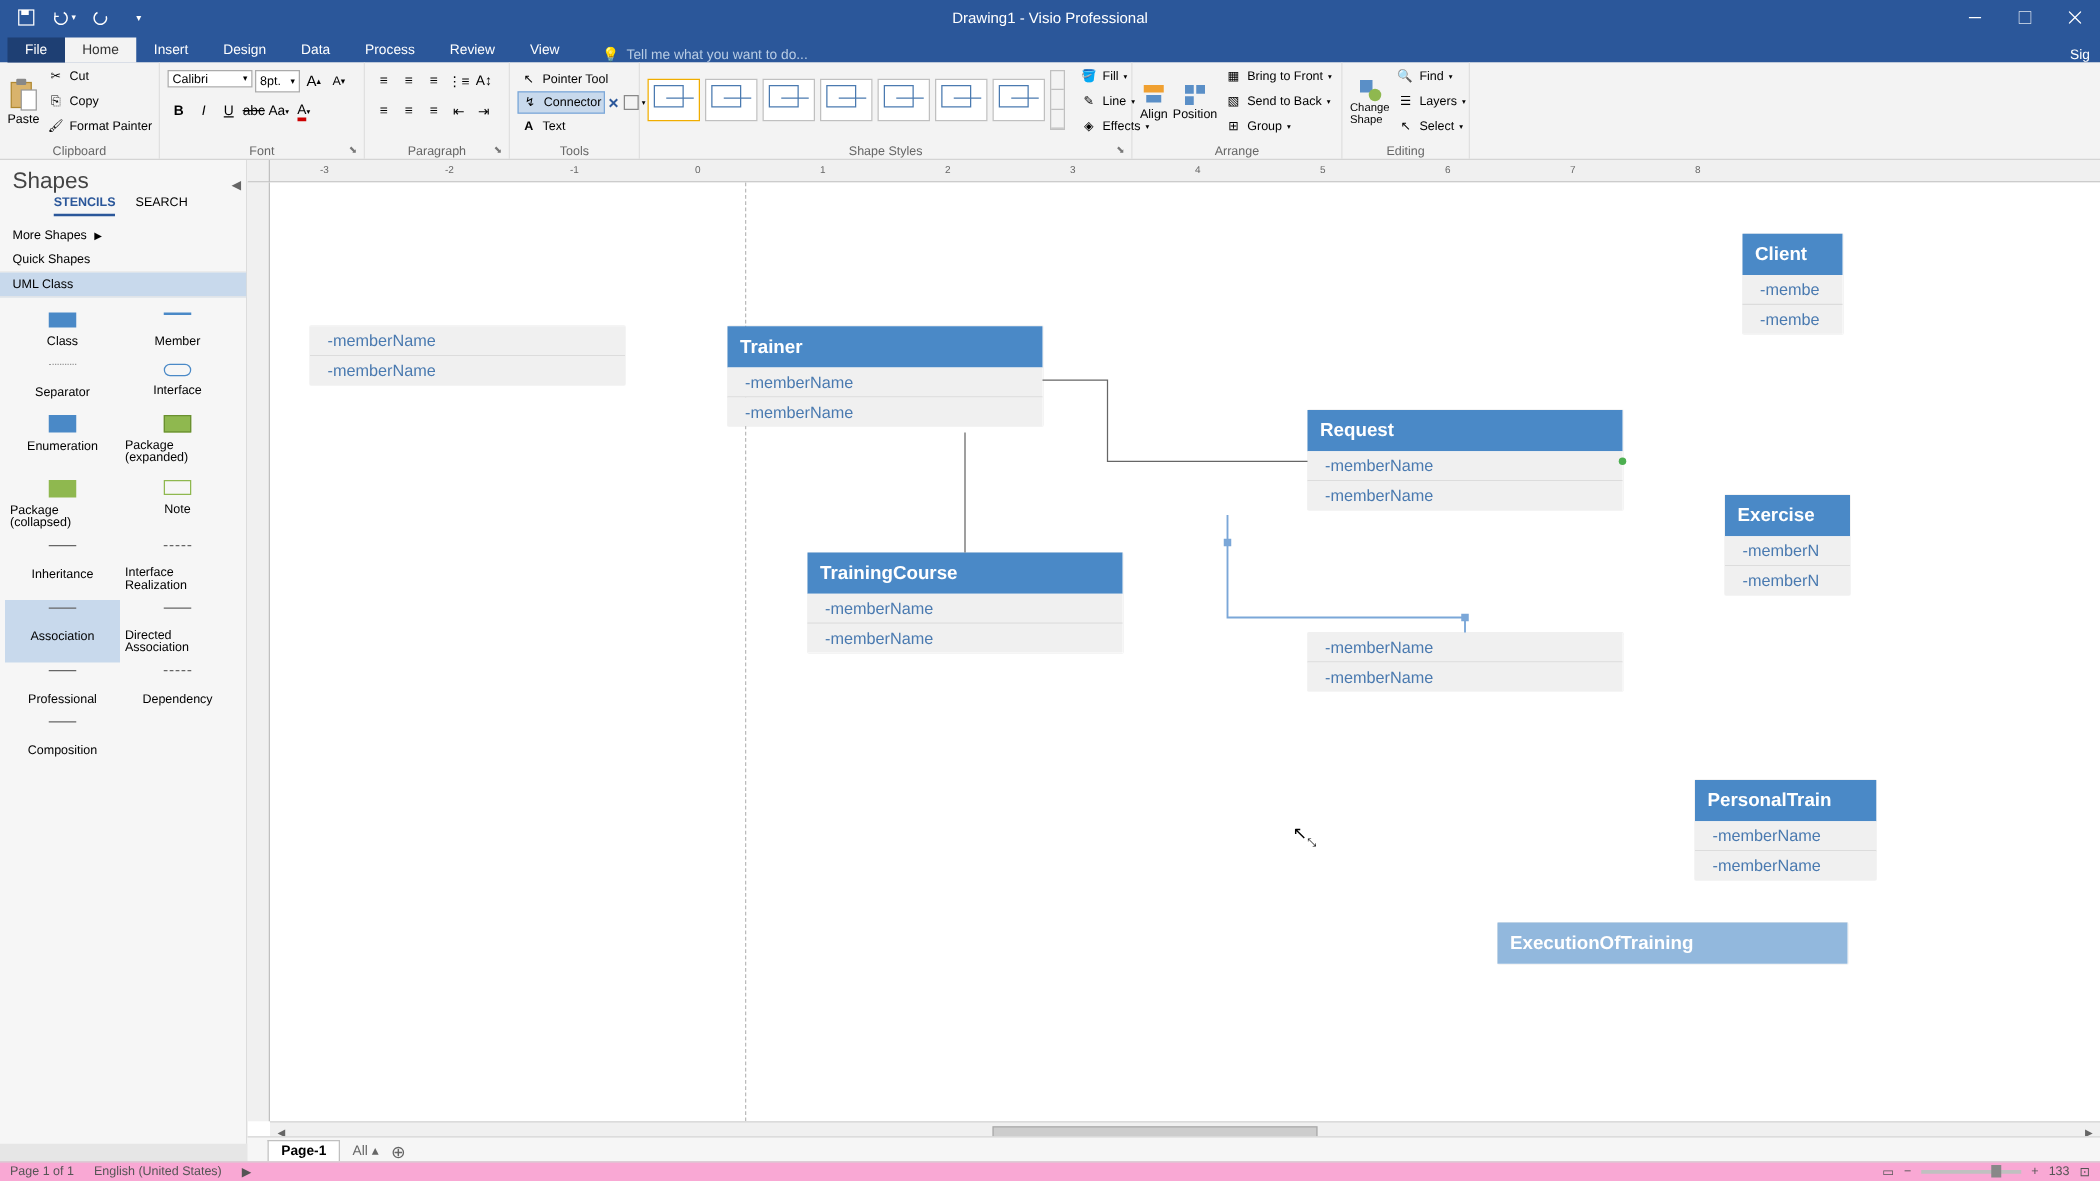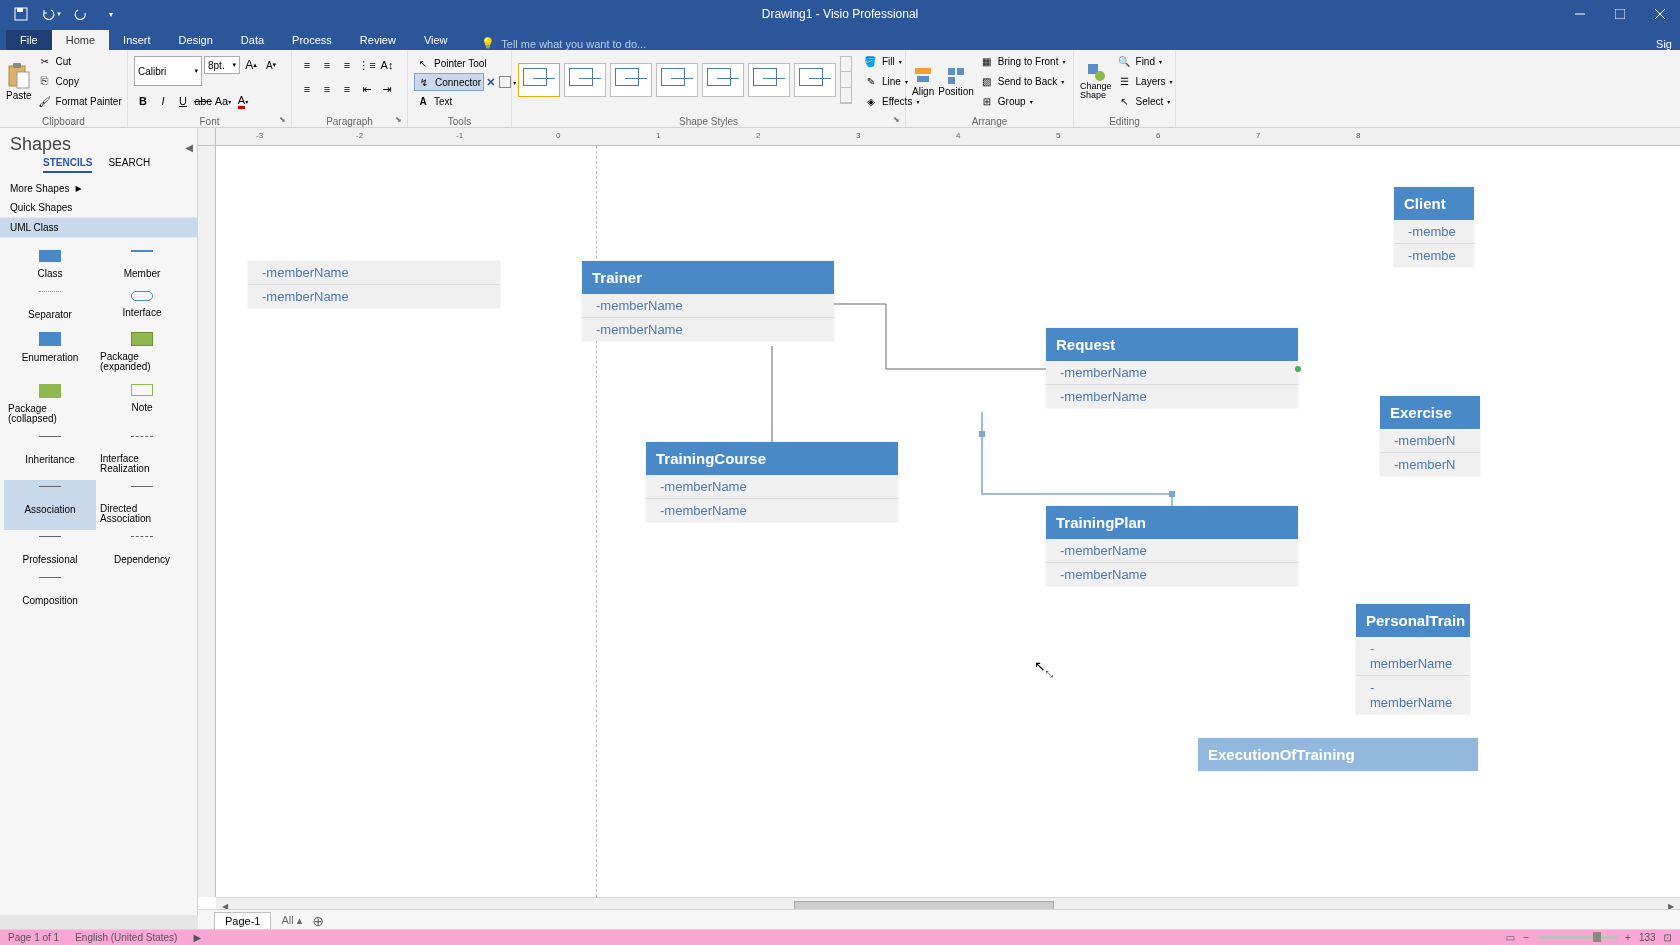--- a/index.html
+++ b/index.html
@@ -24,21 +24,21 @@
 
 .ribbon { height: 78px; background: #f3f3f3; border-bottom: 1px solid #d4d4d4; display: flex; }
 .ribbon-group { border-right: 1px solid #e0e0e0; padding: 2px 6px; display: flex; flex-direction: column; justify-content: space-between; position: relative; }
 .ribbon-group-label { font-size: 10px; color: #666; text-align: center; position: absolute; bottom: 0; left: 0; right: 0; }
 .ribbon-content { display: flex; align-items: flex-start; gap: 4px; height: 60px; }
 .ribbon-bigbtn { display: flex; flex-direction: column; align-items: center; justify-content: center; width: 40px; height: 58px; font-size: 10px; cursor: pointer; }
 .ribbon-stack { display: flex; flex-direction: column; gap: 2px; }
 .ribbon-smallbtn { display: flex; align-items: center; gap: 4px; font-size: 10px; cursor: pointer; height: 18px; padding: 0 2px; white-space: nowrap; }
 .ribbon-smallbtn.active { background: #c8d9ec; border: 1px solid #7ba7d8; }
 .icon-sq { width: 14px; height: 14px; display: inline-flex; align-items: center; justify-content: center; }
-.font-combo { width: 68px; height: 30px; border: 1px solid #ababab; background: #fff; font-size: 10px; padding: 0 3px; display: flex; align-items: center; justify-content: space-between; }
+.font-combo { width: 68px; height: 14px; border: 1px solid #ababab; background: #fff; font-size: 10px; padding: 0 3px; display: flex; align-items: center; justify-content: space-between; }
 .size-combo { width: 36px; height: 18px; border: 1px solid #ababab; background: #fff; font-size: 10px; padding: 0 3px; display: flex; align-items: center; justify-content: space-between; }
 .btn-row { display: flex; gap: 2px; }
 .fmt-btn { width: 18px; height: 18px; display: flex; align-items: center; justify-content: center; font-size: 11px; cursor: pointer; }
 .style-gallery { display: flex; gap: 4px; align-items: center; padding-top: 4px; }
 .style-box { width: 42px; height: 34px; border: 1px solid #c0c0c0; background: #fff; cursor: pointer; position: relative; }
 .style-box.sel { border: 1px solid #f0ad00; }
 .style-box::before { content: ""; position: absolute; left: 4px; top: 4px; width: 22px; height: 16px; border: 1px solid #4a7ab0; }
 .style-box::after { content: ""; position: absolute; left: 14px; top: 14px; width: 22px; height: 0; border-top: 1px solid #4a7ab0; }
 .gallery-scroll { width: 12px; height: 48px; border: 1px solid #c0c0c0; display: flex; flex-direction: column; }
 .gallery-scroll div { flex: 1; border-bottom: 1px solid #c0c0c0; }
@@ -84,21 +84,21 @@
 .conn-green-dot { position: absolute; width: 6px; height: 6px; background: #4caf50; border-radius: 50%; }
 
 
 .hscroll { position: absolute; left: 18px; right: 0; bottom: 0; height: 18px; background: #f0f0f0; border-top: 1px solid #d4d4d4; display: flex; align-items: center; }
 .hscroll-track { position: absolute; left: 18px; right: 18px; height: 12px; top: 3px; }
 .hscroll-thumb { position: absolute; height: 10px; background: #cdcdcd; border: 1px solid #aaa; }
 .hscroll-arrow { width: 18px; height: 18px; font-size: 8px; display: flex; align-items: center; justify-content: center; color: #666; cursor: pointer; }
 
 
 .pagetabs { position: absolute; left: 198px; right: 0; bottom: 14px; height: 22px; background: #f6f6f6; border-top: 1px solid #d4d4d4; display: flex; align-items: center; padding-left: 16px; gap: 10px; font-size: 11px; }
-.pagetab { padding: 2px 10px; border: 1px solid #c0c0c0; border-bottom: none; background: #fff; cursor: pointer; }
+.pagetab { padding: 2px 10px; border: 1px solid #c0c0c0; border-bottom: none; background: #fff; cursor: pointer; font-weight: bold; }
 .pagetab-extra { cursor: pointer; color: #666; }
 
 
 .statusbar { position: absolute; left: 0; right: 0; bottom: 0; height: 16px; background: #f9a8d4; border-top: 1px solid #d4d4d4; display: flex; align-items: center; font-size: 10px; color: #555; padding: 0 8px; justify-content: space-between; }
 .status-right { display: flex; align-items: center; gap: 8px; }
 .zoom-slider { width: 80px; height: 3px; background: #c0c0c0; position: relative; }
 .zoom-thumb { position: absolute; width: 8px; height: 10px; background: #888; top: -4px; left: 56px; }
 
 .dialog-launcher { position: absolute; right: 2px; bottom: 2px; width: 10px; height: 10px; font-size: 8px; color: #777; cursor: pointer; }
 
@@ -521,38 +521,37 @@
     </div>
     <div class="conn-green-dot" style="left:1079px;top:220px"></div>
 
     <div class="uml" style="left:430px;top:296px;width:252px">
       <div class="uml-title">TrainingCourse</div>
       <div class="uml-member">-memberName</div>
       <div class="uml-member">-memberName</div>
     </div>
 
     <div class="uml" style="left:830px;top:360px;width:252px">
-      <div class="uml-title">TrainingPlan</div>
       <div class="uml-member">-memberName</div>
       <div class="uml-member">-memberName</div>
     </div>
 
     <div class="uml" style="left:1178px;top:41px;width:80px">
       <div class="uml-title">Client</div>
       <div class="uml-member">-membe</div>
       <div class="uml-member">-membe</div>
     </div>
 
     <div class="uml" style="left:1164px;top:250px;width:100px">
       <div class="uml-title">Exercise</div>
       <div class="uml-member">-memberN</div>
       <div class="uml-member">-memberN</div>
     </div>
 
-    <div class="uml" style="left:1140px;top:458px;width:114px">
+    <div class="uml" style="left:1140px;top:478px;width:145px">
       <div class="uml-title">PersonalTrain</div>
       <div class="uml-member">-memberName</div>
       <div class="uml-member">-memberName</div>
     </div>
 
     <div class="uml" style="left:982px;top:592px;width:280px">
       <div class="uml-title" style="opacity:0.6">ExecutionOfTraining</div>
     </div>
 
     <svg style="position:absolute;left:0;top:0;width:100%;height:100%;pointer-events:none">

